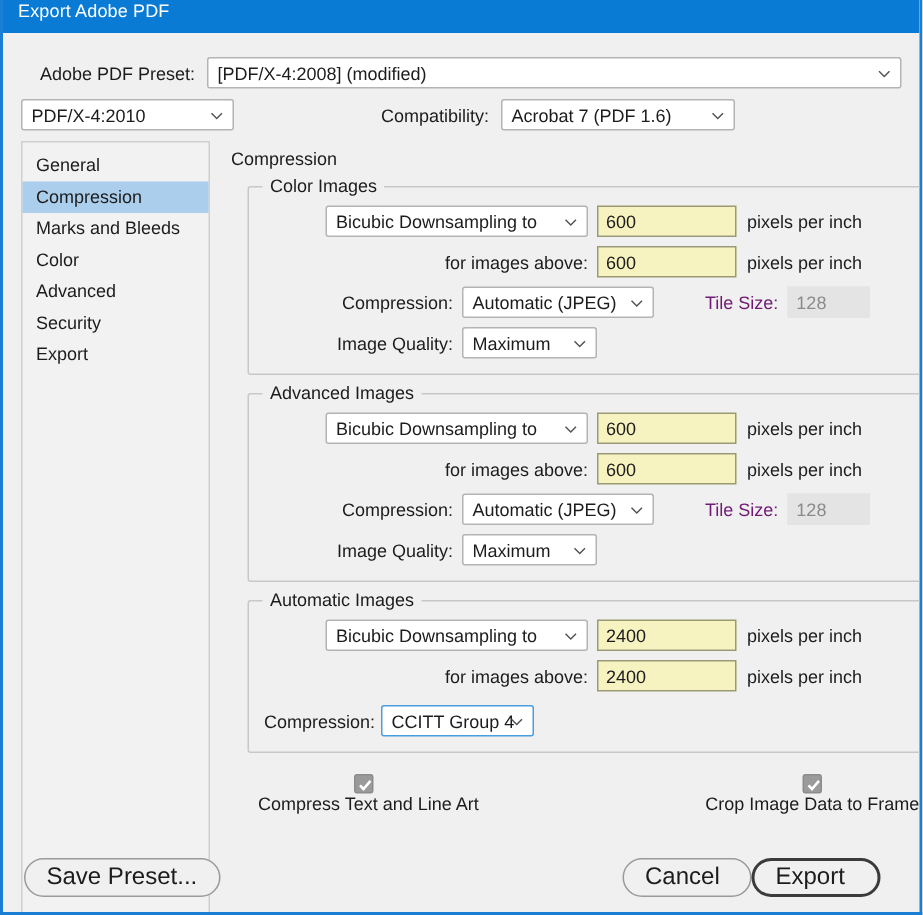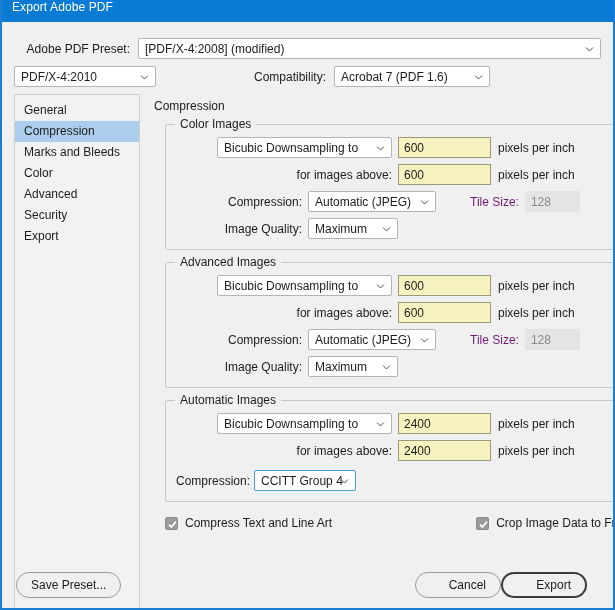--- a/index.html
+++ b/index.html
@@ -184,20 +184,21 @@
 
   
   #checkrow {
     display: flex;
     align-items: center;
     margin: 14px 0 0 13px;
   }
   .cbox-wrap {
     display: flex;
     align-items: center;
+    flex-direction: column;
   }
   .cbox {
     width: 13px;
     height: 13px;
     box-sizing: border-box;
     background: #9a9a9a;
     border: 1px solid #8c8c8c;
     border-radius: 2px;
     position: relative;
     flex: 0 0 auto;
@@ -227,25 +228,25 @@
     box-sizing: border-box;
   }
   .btn {
     box-sizing: border-box;
     height: 26px;
     min-width: 76px;
     padding: 0 14px;
     border: 1px solid #9a9a9a;
     border-radius: 13px;
     background: #f0f0f0;
-    font-size: 12px;
+    font-size: 16px;
     color: #1c1c1c;
     display: inline-flex;
     align-items: center;
-    justify-content: flex-end;
+    justify-content: flex-start;
     white-space: nowrap;
   }
   .btn.default {
     border: 2px solid #3b3b3b;
   }
   #footer-spacer { flex: 1 1 auto; }
   #btn-export { min-width: 86px; margin-right: 12px; }
   #btn-cancel { min-width: 86px; }
 </style>
 </head>

